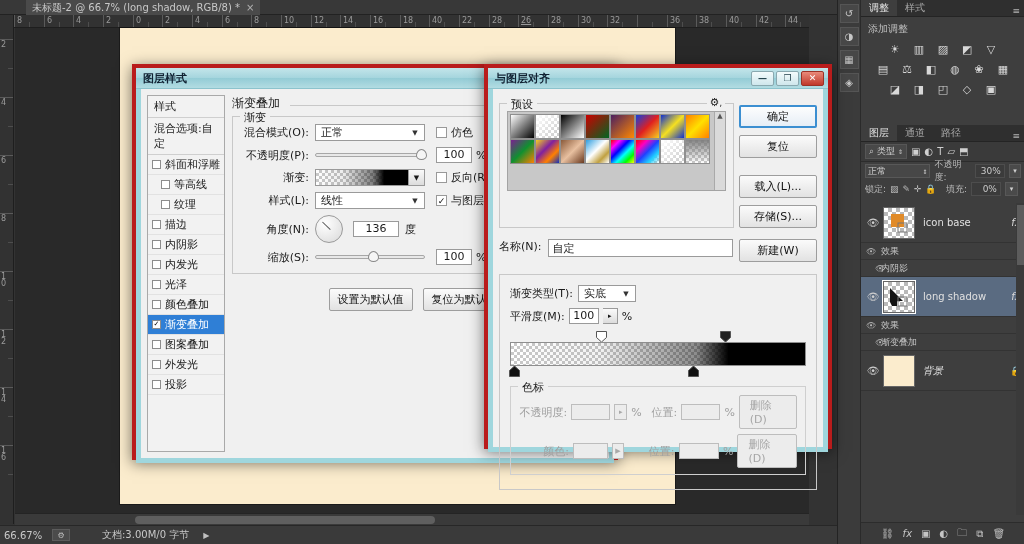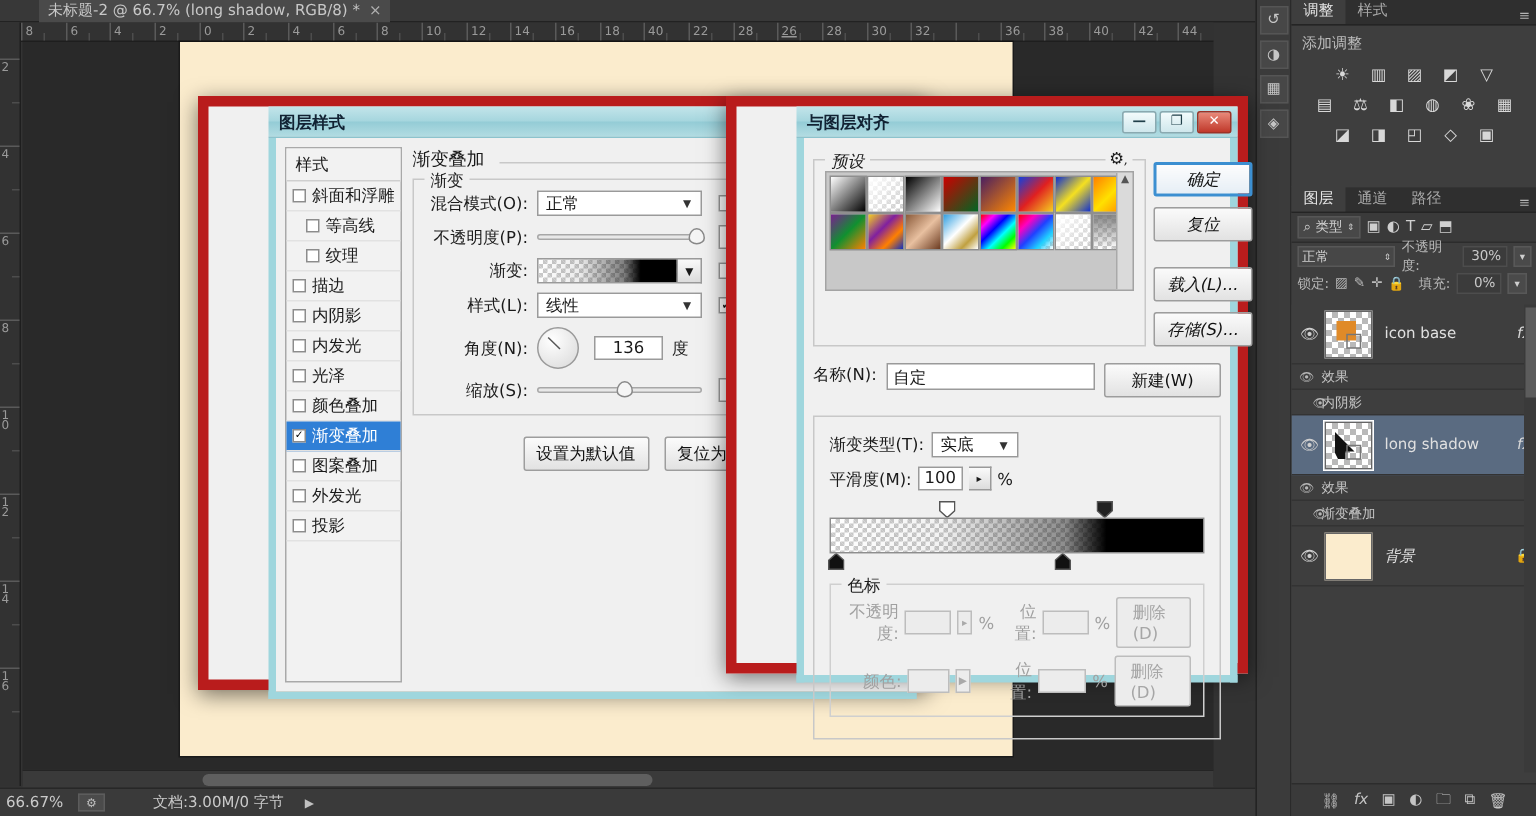--- a/index.html
+++ b/index.html
@@ -120,23 +120,23 @@
   .fx-row .eye { width:20px; text-align:center; font-size:8px; color:#b7b7b7; }
   .lp-footer { position:absolute; left:0; bottom:0; width:164px; height:22px; background:#3a3a3a;
                border-top:1px solid #2c2c2c; display:flex; align-items:center; justify-content:center; gap:9px; }
   .lp-footer .fic { font-size:10px; color:#c5c5c5; }
   .lp-scroll { position:absolute; right:0; top:78px; width:9px; height:312px; background:#3a3a3a; }
   .lp-scroll .th { position:absolute; left:1px; top:2px; width:7px; height:60px; background:#5c5c5c; }
 
   
   .dlg {
     position:absolute; background:#f0f0f0;
-    border:7px solid #b91c1c;
+    border:4px solid #b91c1c;
     box-shadow:0 3px 14px rgba(0,0,0,.55);
-    font-size:11px; color:#1a1a1a;padding-left:40px;
+    font-size:11px; color:#1a1a1a;
   }
   .dlg-frame { border:5px solid #9fd6dd; border-top:none; }
   .dlg-title {
     height:21px; background:linear-gradient(180deg,#c3e5ea 0%,#a6d6de 48%,#94ccd6 52%,#b2dce2 100%);
     display:flex; align-items:center; padding:0 4px; font-size:11px; color:#123; font-weight:bold;
     border-bottom:1px solid #8cc3cd;
   }
   .dlg-title .tt { padding-left:3px; }
   .wbtns { margin-left:auto; display:flex; gap:2px; }
   .wbtn { width:23px; height:15px; border:1px solid #8aa9b0; border-radius:2px;
@@ -499,20 +499,21 @@
 
   <div class="dlg" style="left:132px; top:64px; width:486px; height:396px;">
     <div class="dlg-title">
       <span class="tt">图层样式</span>
     </div>
     <div class="dlg-frame" style="height:374px; background:#9fd6dd;">
       <div class="dlg-body" style="height:100%; display:flex; gap:7px;">
 
         <div class="stylelist">
           <div class="hd">样式</div>
+          <div class="sub">混合选项:自定</div>
           <div class="it">
             <span class="cb"></span>
             <span>斜面和浮雕</span>
           </div>
           <div class="it ind">
             <span class="cb"></span>
             <span>等高线</span>
           </div>
           <div class="it ind">
             <span class="cb"></span>
@@ -643,21 +644,21 @@
       <span class="tt">与图层对齐</span>
       <span class="wbtns">
         <span class="wbtn">—</span>
         <span class="wbtn">❐</span>
         <span class="wbtn close">✕</span>
       </span>
     </div>
     <div class="dlg-frame" style="height:363px; background:#9fd6dd;">
       <div class="dlg-body" style="height:100%;">
 
-        <div style="display:flex; gap:5px;font-style:italic;">
+        <div style="display:flex; gap:5px;">
           <div class="grp" style="flex:1; margin-top:8px; padding:7px 7px 8px 7px;">
             <div class="lgd">预设</div>
             <div style="position:absolute; right:8px; top:-8px; background:#f0f0f0; padding:0 3px; font-size:11px;">⚙<span style="font-size:8px;">,</span></div>
             <div class="preset-box">
               <div class="preset-grid">
                   <div class="swatch checker">
                     <div style="width: 100%; height: 100%; background: linear-gradient(135deg, rgb(255, 255, 255) 0%, rgb(0, 0, 0) 100%);"></div>
                   </div>
                   <div class="swatch checker">
                     <div style="width: 100%; height: 100%; background: linear-gradient(135deg, rgb(255, 255, 255) 0%, rgba(255, 255, 255, 0) 100%);"></div>

